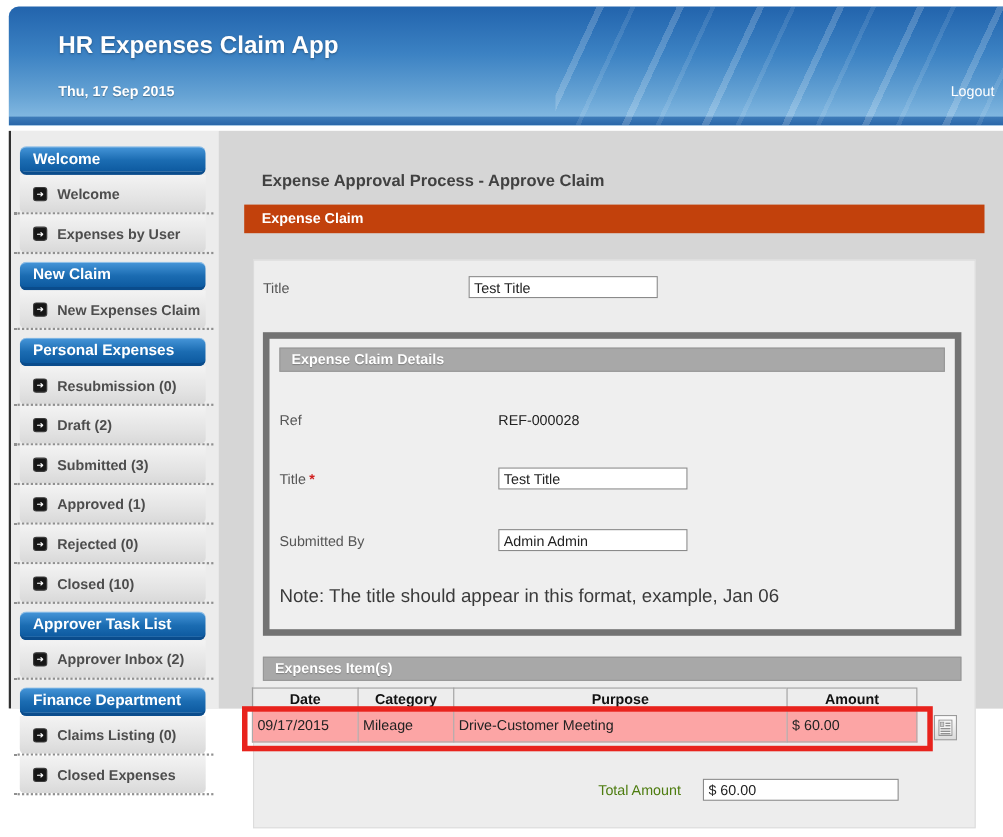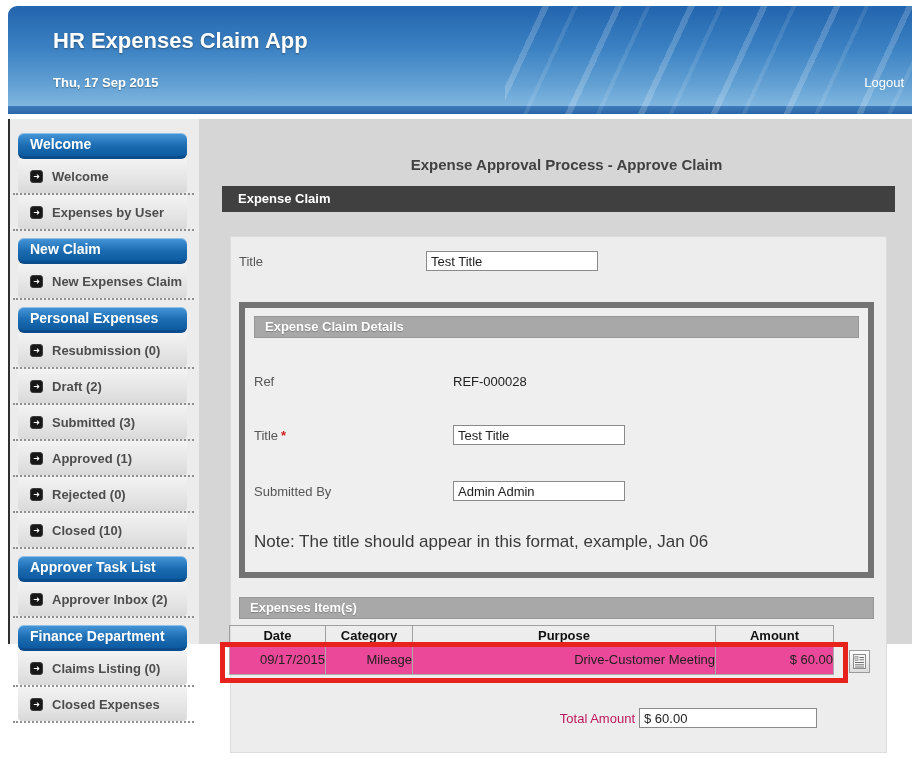--- a/index.html
+++ b/index.html
@@ -40,22 +40,22 @@
     border-radius: 0 0 4px 4px; }
   .nav-bullet { width: 13px; height: 13px; border-radius: 3px; background:#171717;
     border: 1px solid #3c3c3c; color:#fff; font-size:8px; line-height: 11px;
     text-align:center; flex-shrink:0; }
   .nav-item-label { font-weight:bold; color:#4d4d4d; font-size:13px; }
   .dotted-sep { border-bottom: 2px dotted #8f8f8f; margin: 0 5px 0 3px; height:1px; }
 
   
   .content { flex: 1; background:#d6d6d6; padding-top: 37px; }
   .main-inner { margin-left: 23px; width: 673px; }
-  .page-title { font-size: 15px; font-weight: bold; color: #414141; margin-left: 16px; text-align: center; }
-  .section-bar { margin-top: 13px; height: 26px; line-height: 26px; background:#404040;
+  .page-title { font-size: 15px; font-weight: bold; color: #414141; margin-left: 16px; }
+  .section-bar { margin-top: 13px; height: 26px; line-height: 26px; background:#c2410c;
     color:#fff; font-weight:bold; font-size:13px; padding-left: 16px; }
 
   .form-panel { margin: 24px 0 0 8px; width: 657px; height: 517px;
     background:#ededed; border: 1px solid #dcdcdc; padding: 14px 8px 0 8px; }
 
   .field-row { display:flex; align-items:center; }
   .field-label { width: 187px; color:#565656; font-size:13px; }
   .req-star { color:#d02020; font-weight:bold; margin-left:3px; }
   .text-input { width: 172px; height: 20px; border: 1px solid #8a8a8a; background:#fff;
     font-family:"Liberation Sans",sans-serif; font-size: 13px; padding: 0 4px; color:#222; }
@@ -72,32 +72,32 @@
 
   .items-bar { margin: 19px 4px 0 0; }
 
   
   .table-zone { position: relative; margin: 6px 0 0 -10px; width: 608px; }
   .grid-row { display: grid; grid-template-columns: 96px 87px 303px 119px; }
   .th-cell { border: 1px solid #9f9f9f; border-right-width:0; height: 20px;
     font-weight:bold; text-align:center; font-size:13px; color:#111; line-height:19px; }
   .th-cell:last-child { border-right-width:1px; }
   .td-cell { border: 1px solid #ababab; border-right-width:0; border-top-width:0;
-    height: 30px; background:#ec4899; font-size:13px; color:#222;
-    line-height:29px; padding-left: 14px; text-align: right; }
+    height: 30px; background:#fca5a5; font-size:13px; color:#222;
+    line-height:29px; padding-left: 4px; }
   .td-cell:last-child { border-right-width:1px; }
   .row-highlight { position:absolute; left:-9px; top: 17px; width: 628px; height: 41px;
     border: 5px solid #e8231d; pointer-events:none; }
   .row-details-btn { position:absolute; left: 620px; top: 25px; width: 21px; height: 23px;
     border: 1px solid #9a9a9a; background: linear-gradient(180deg,#fdfdfd,#dcdcdc);
     display:flex; align-items:center; justify-content:center; cursor:pointer; }
 
   .total-row { margin-top: 33px; display:flex; justify-content:flex-end;
     align-items:center; padding-right: 61px; }
-  .total-label { color:#be185d; margin-right: 4px; text-align: right; }
+  .total-label { color:#4d7c0f; margin-right: 20px; text-align: right; }
   .total-input { width: 178px; }
 
   .receipt-row { margin-top: 34px; }
 </style>
 </head>
 <body>
 
 <header class="app-header">
   <div class="app-title">HR Expenses Claim App</div>
   <div class="header-row">

